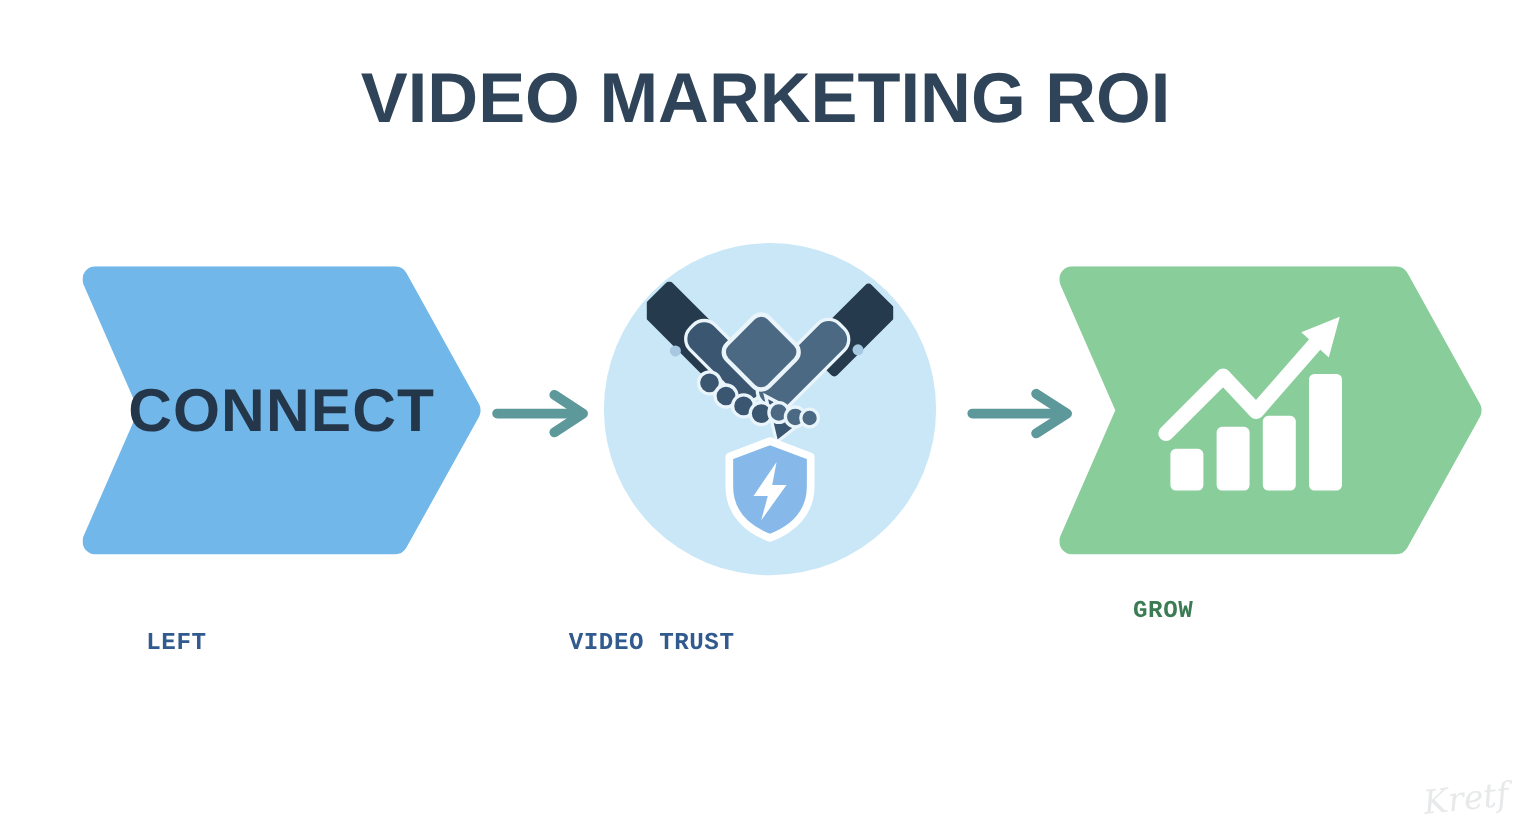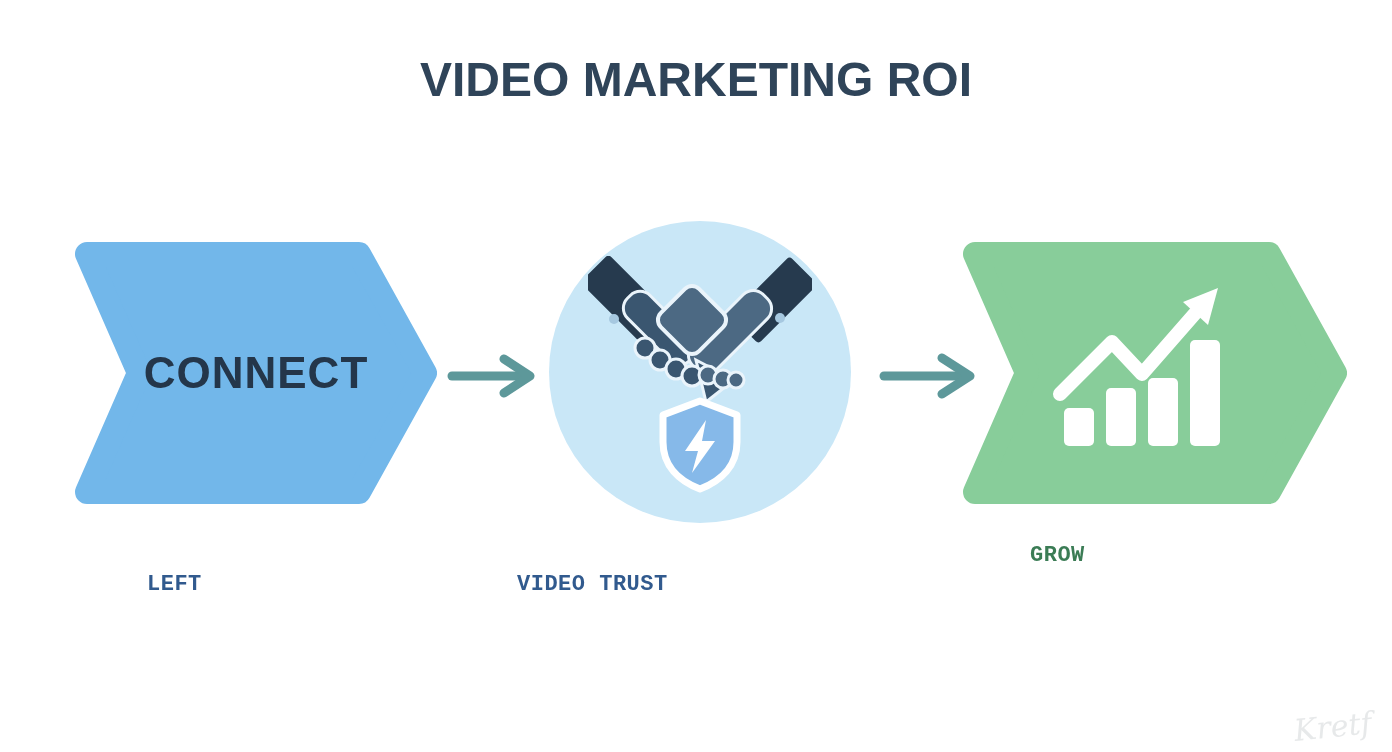--- a/index.html
+++ b/index.html
@@ -24,35 +24,35 @@
   body{
     position:relative;
     background:var(--bg);
     font-family:"Liberation Sans", sans-serif;
     overflow:hidden;
   }
   .title{
     position:absolute;
     top:52px; left:0; width:100%;
     text-align:center;
-    font-size:48px;
+    font-size:64px;
     font-weight:800;
     letter-spacing:0px;
     color:var(--title-color);
   }
   .chevron-svg{position:absolute;}
   .chevron-blue-svg{left:75px; top:242px;}
   .chevron-green-svg{left:963px; top:242px;}
   .chevron-path-blue{fill:var(--chevron-blue); stroke:var(--chevron-blue); stroke-width:24; stroke-linejoin:round;}
   .chevron-path-green{fill:var(--chevron-green); stroke:var(--chevron-green); stroke-width:24; stroke-linejoin:round;}
   .connect-label{
     position:absolute;
     left:75px; top:242px; width:362px; height:262px;
     display:flex; align-items:center; justify-content:center;
-    font-size:44px; font-weight:800; letter-spacing:1px;
+    font-size:55px; font-weight:800; letter-spacing:1px;
     color:var(--connect-text);
   }
   .trust-circle{
     position:absolute;
     left:549px; top:221px; width:302px; height:302px;
     border-radius:50%;
     background:var(--circle-bg);
   }
   .handshake-svg{position:absolute; left:588px; top:256px;}
   .shield-svg{position:absolute; left:650px; top:396px;}
@@ -72,21 +72,21 @@
   .barchart-svg{position:absolute; left:1052px; top:276px;}
   .bar-white{fill:#ffffff;}
   .trend-line{stroke:#ffffff; stroke-width:14; stroke-linecap:round; stroke-linejoin:round; fill:none;}
   .trend-head{fill:#ffffff;}
   .caption{
     position:absolute;
     font-size:22px; font-weight:800; letter-spacing:0.5px;
     text-align:left;
     font-family:Liberation Mono, monospace;
   }
-  .caption-left{left:147px; top:572px; width:200px; color:var(--label-blue);}
+  .caption-left{left:133px; top:572px; width:200px; color:var(--label-blue);}
   .caption-trust{left:517px; top:572px; width:360px; color:var(--label-blue);}
   .caption-grow{left:1030px; top:536px; width:230px; color:var(--label-green); line-height:40px;}
   .watermark{
     position:absolute;
     right:20px; bottom:8px;
     font-family:"DejaVu Serif", serif;
     font-style:italic;
     font-size:30px;
     color:var(--watermark-color);
     transform:rotate(-6deg);

